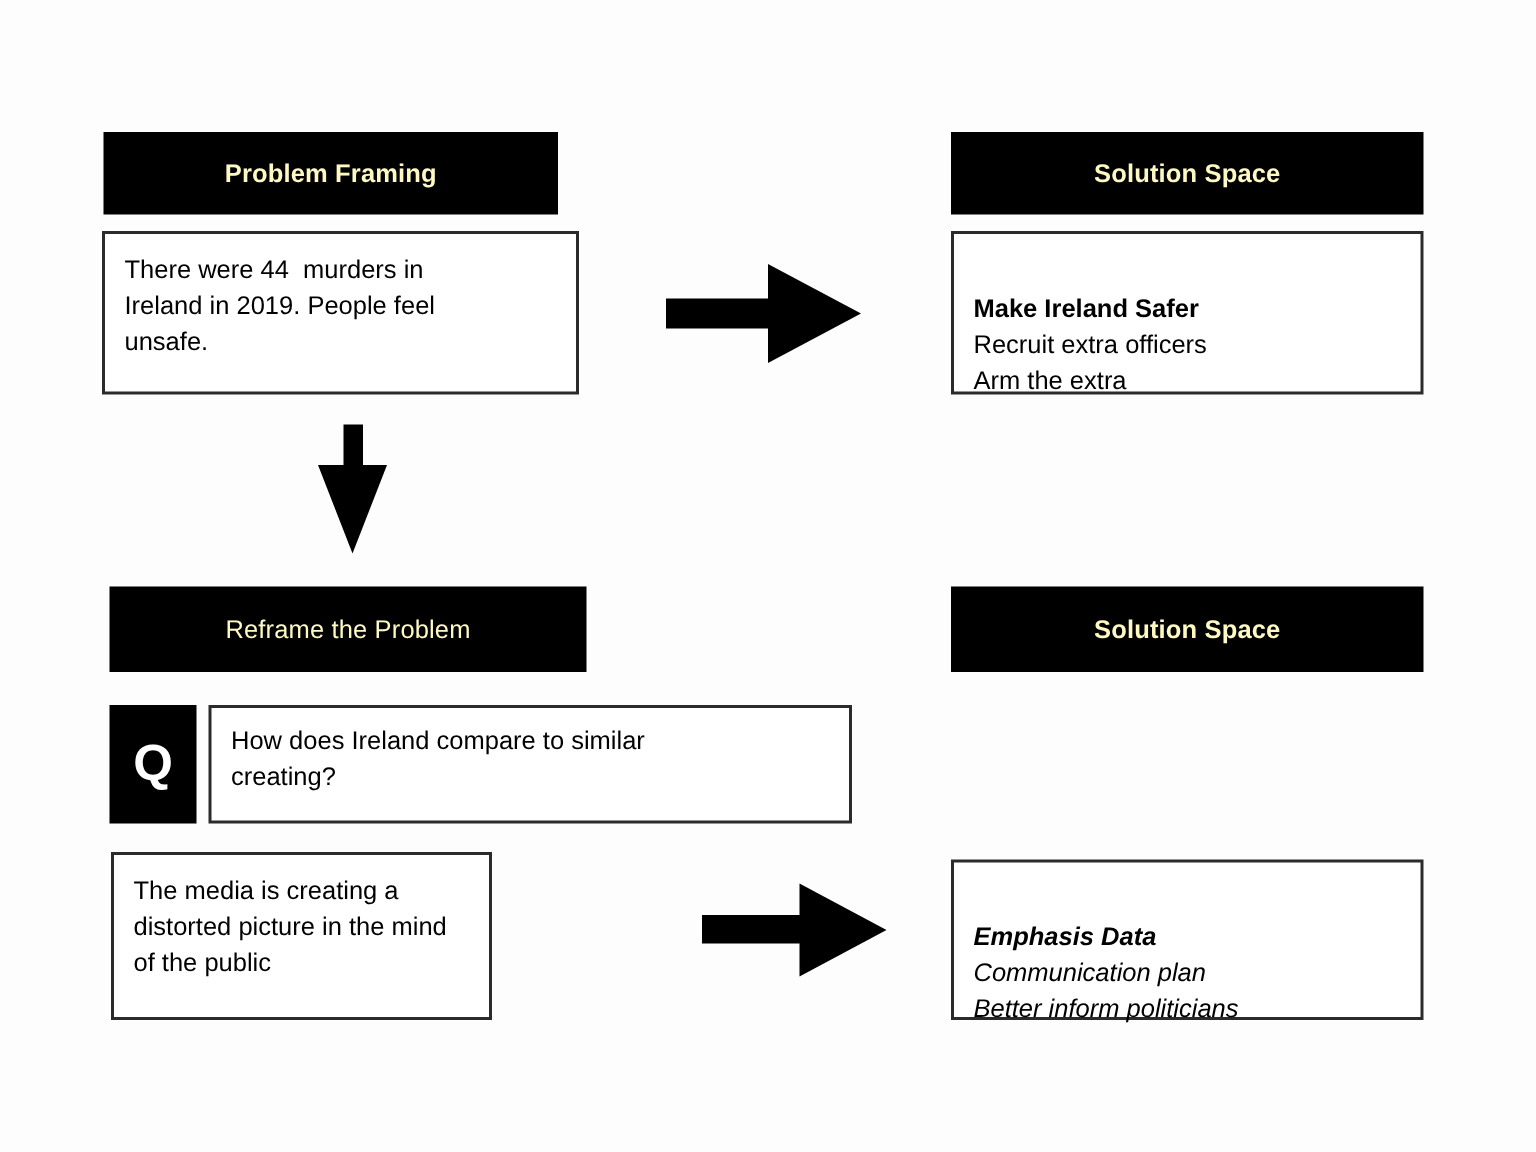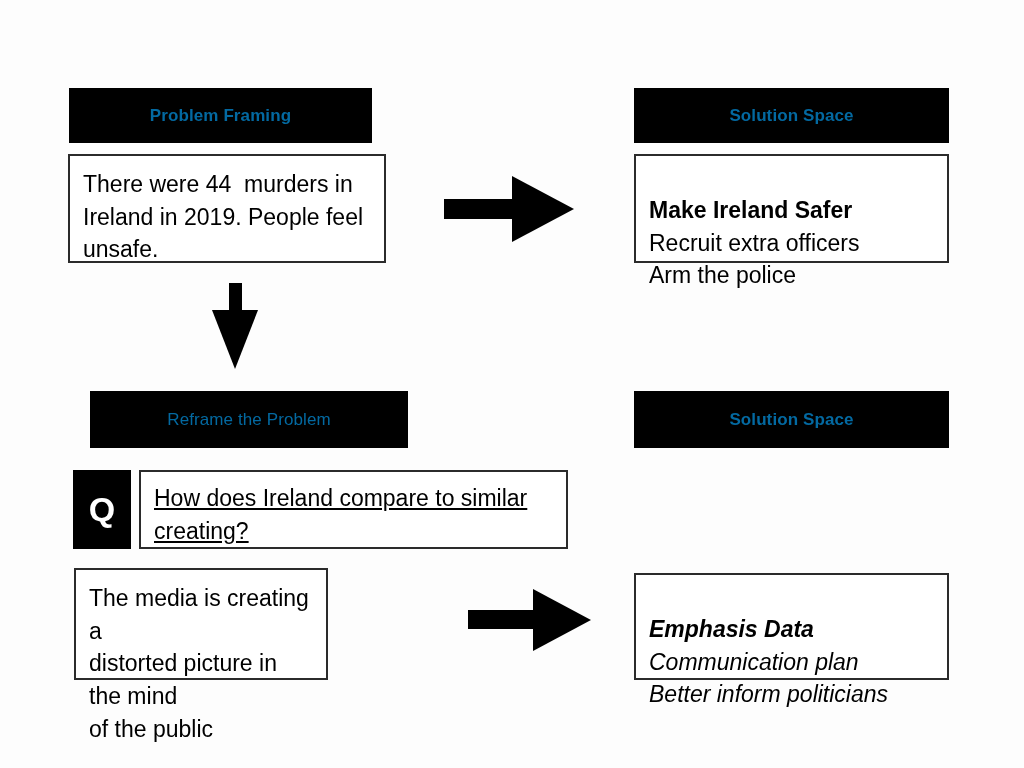--- a/index.html
+++ b/index.html
@@ -18,40 +18,40 @@
     width: 1024px;
     height: 768px;
     background: #fdfdfd;
     overflow: hidden;
   }
 
   
   .hdr {
     position: absolute;
     background: #000000;
-    color: #0369a1;
+    color: #fef9c3;
     display: flex;
     align-items: center;
     justify-content: center;
     text-align: right;
     font-size: 17px;
     letter-spacing: 0.1px;
     box-sizing: border-box;
   }
   .hdr.bold { font-weight: bold; }
   .hdr.reg  { font-weight: normal; }
 
   
   .box {
     position: absolute;
     background: #ffffff;
     border: 2px solid #2b2b2b;
     box-sizing: border-box;
     padding: 12px 13px 10px 13px;
-    font-size: 23px;
+    font-size: 17px;
     line-height: 1.42;
   }
   .box .ln { display: block; white-space: pre-wrap; }
   .box .ln.strong { font-weight: bold; margin-top: 26px; }
 
   
   .qmark {
     position: absolute;
     background: #000000;
     color: #ffffff;
@@ -109,33 +109,33 @@
   <div class="arrow-right" style="left:444px; top:176px; width:130px; height:66px;">
     <div class="shaft" style="top:23px; width:70px; height:20px;"></div>
     <div class="head" style="left:68px; top:0px; border-width:33px 0 33px 62px;"></div>
   </div>
 
   <div class="hdr bold" style="left:634px; top:88px; width:315px; height:55px;">Solution Space</div>
 
   <div class="box" style="left:634px; top:154px; width:315px; height:109px;">
     <span class="ln strong">Make Ireland Safer</span>
     <span class="ln">Recruit extra officers</span>
-    <span class="ln">Arm the police</span>
+    <span class="ln">Arm the extra</span>
   </div>
 
   <div class="arrow-down" style="left:212px; top:283px; width:47px; height:86px;">
     <div class="shaft" style="left:17px; width:13px; height:29px;"></div>
     <div class="head" style="left:0px; top:27px; border-width:59px 23px 0 23px;"></div>
   </div>
 
-  <div class="hdr reg" style="left:90px; top:391px; width:318px; height:57px;">Reframe the Problem</div>
+  <div class="hdr reg" style="left:73px; top:391px; width:318px; height:57px;">Reframe the Problem</div>
 
   <div class="qmark" style="left:73px; top:470px; width:58px; height:79px;">Q</div>
 
-  <div class="box" style="left:139px; top:470px; width:429px; height:79px; padding-top:10px;text-decoration:underline;">
+  <div class="box" style="left:139px; top:470px; width:429px; height:79px; padding-top:10px;">
     <span class="ln">How does Ireland compare to similar</span>
     <span class="ln">creating?</span>
   </div>
 
   <div class="box" style="left:74px; top:568px; width:254px; height:112px;">
     <span class="ln">The media is creating a</span>
     <span class="ln">distorted picture in the mind</span>
     <span class="ln">of the public</span>
   </div>
 

